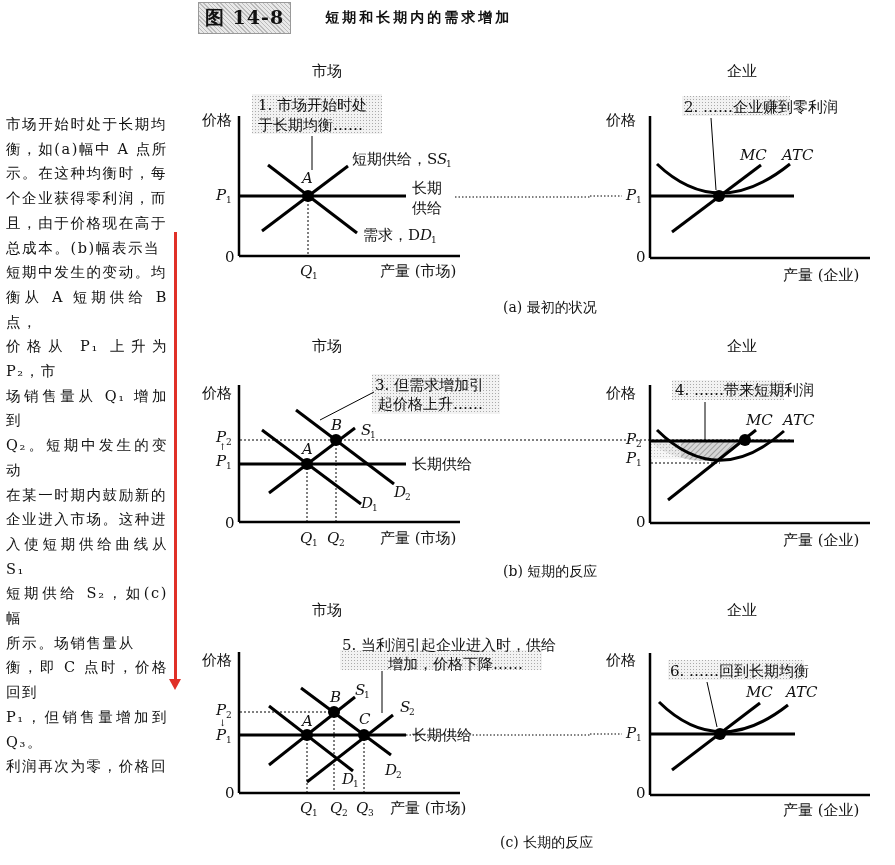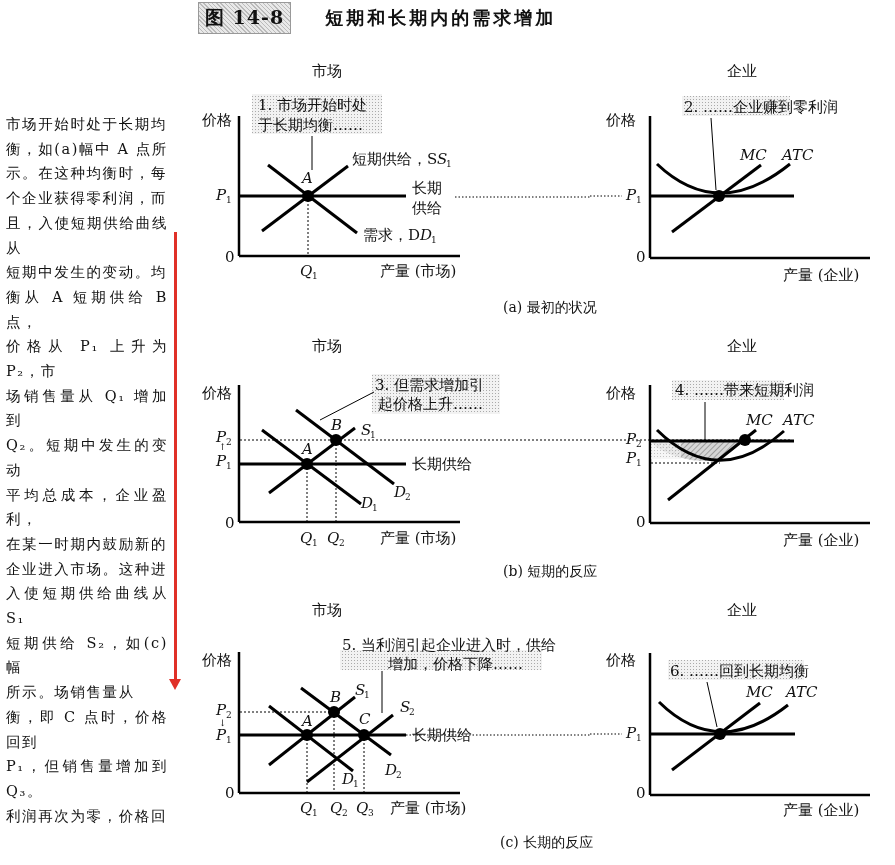--- a/index.html
+++ b/index.html
@@ -2,21 +2,21 @@
 <html><head>
 <meta charset="utf-8">
 <style>
   html, body { margin:0; padding:0; background:#ffffff; }
   body { width:895px; height:865px; position:relative; overflow:hidden;
          font-family:"DejaVu Serif", "Liberation Serif", serif; color:#111; }
   .fig-title { position:absolute; left:198px; top:3px; height:30px; display:flex; align-items:center; }
   .fig-num { display:inline-block; padding:2px 6px; font-weight:bold; font-size:19px;
              background:repeating-linear-gradient(45deg,#bbb 0 1px,#e9e9e9 1px 3px);
              border:1px solid #999; letter-spacing:1px; }
-  .fig-name { margin-left:34px; font-size:18px; font-weight:bold; font-family:"DejaVu Sans","Liberation Sans",sans-serif; letter-spacing:3px; }
+  .fig-name { margin-left:34px; font-size:14px; font-weight:bold; font-family:"DejaVu Sans","Liberation Sans",sans-serif; letter-spacing:3px; }
   .side-text { position:absolute; left:6px; top:112px; width:162px; font-size:14.5px; line-height:24.7px;
                letter-spacing:1.6px; text-align:justify; }
   .arrow { position:absolute; left:174px; top:232px; width:3px; height:448px; background:#e03028; }
   .arrow::after { content:""; position:absolute; left:-5px; bottom:-10px; border-left:6.5px solid transparent;
                   border-right:6.5px solid transparent; border-top:11px solid #e03028; }
   svg.chart { position:absolute; left:0; top:0; }
   svg text { font-family:"DejaVu Serif","Liberation Serif",serif; fill:#111; }
   .cn { font-size:15px; }
   .it { font-style:italic; font-size:15px; }
   .sub { font-size:9px; }
@@ -28,27 +28,27 @@
 <div class="fig-title">
   <span class="fig-num">图 14-8</span>
   <span class="fig-name">短期和长期内的需求增加</span>
 </div>
 
 <div class="side-text" id="side">
     <div>市场开始时处于长期均</div>
     <div>衡，如(a)幅中 A 点所</div>
     <div>示。在这种均衡时，每</div>
     <div>个企业获得零利润，而</div>
-    <div>且，入使短期供给曲线从</div>
+    <div>且，由于价格现在高于</div>
+    <div>总成本。(b)幅表示当</div>
     <div>短期中发生的变动。均</div>
     <div>衡从 A 短期供给 B 点，</div>
     <div>价格从 P₁ 上升为 P₂，市</div>
     <div>场销售量从 Q₁ 增加到</div>
     <div>Q₂。短期中发生的变动</div>
-    <div>平均总成本，企业盈利，</div>
     <div>在某一时期内鼓励新的</div>
     <div>企业进入市场。这种进</div>
     <div>入使短期供给曲线从 S₁</div>
     <div>短期供给 S₂，如(c)幅</div>
     <div>所示。场销售量从</div>
     <div>衡，即 C 点时，价格回到</div>
     <div>P₁，但销售量增加到 Q₃。</div>
     <div>利润再次为零，价格回</div>
   </div>
 <div class="arrow"></div>

